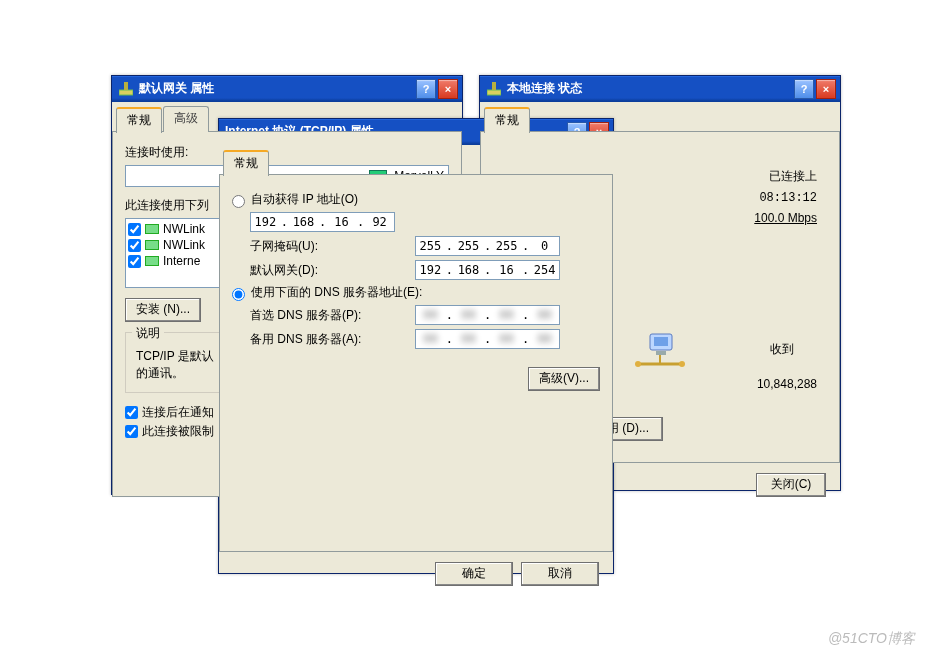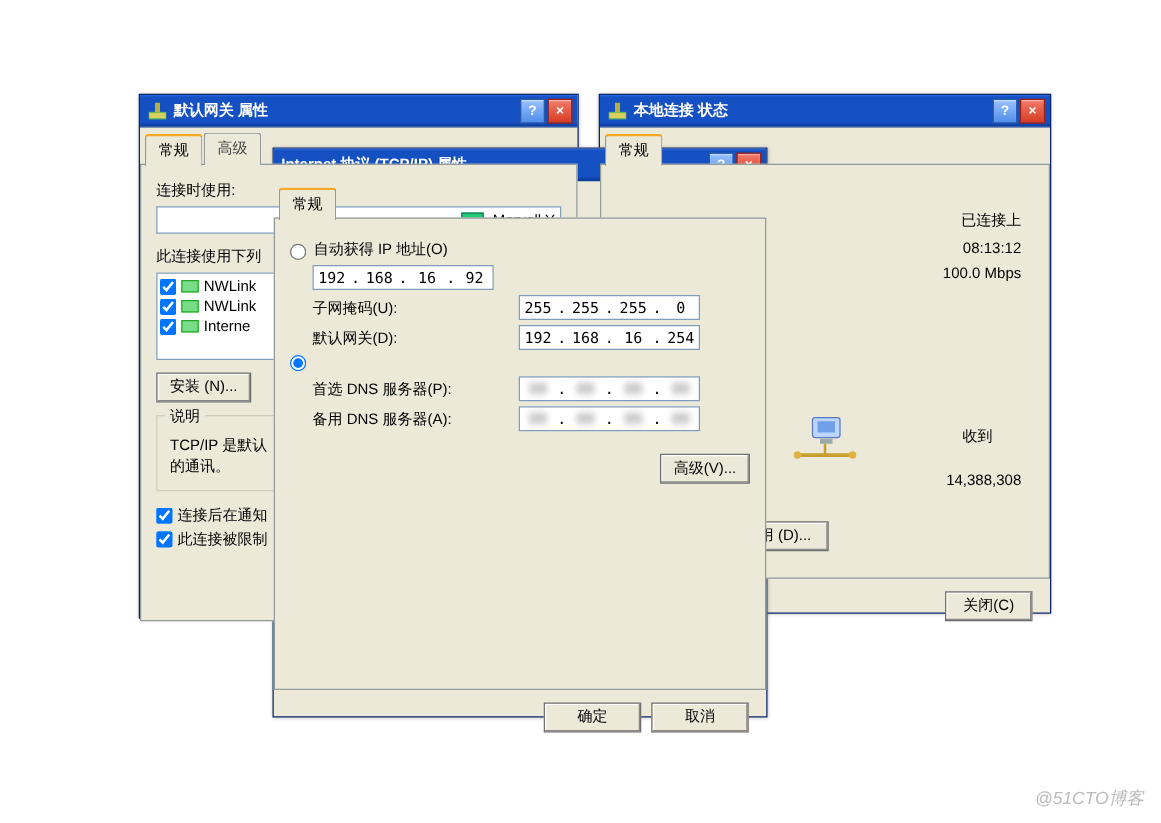--- a/index.html
+++ b/index.html
@@ -211,22 +211,22 @@
     <span class="spacer"></span>
     <div class="t-btn blue">?</div>
     <div class="t-btn">×</div>
   </div>
   <div class="tabstrip">
     <div class="tab active">常规</div>
   </div>
   <div class="tabpanel" style="height:332px;">
     <div style="text-align:right; margin: 24px 10px 4px;">
       <div>已连接上</div>
-      <div style="margin-top:6px;">08:13:12</div>
-      <div style="margin-top:6px;">100.0 Mbps</div>
+      <div style="margin-top:6px;font-family:Liberation Mono, monospace;">08:13:12</div>
+      <div style="margin-top:6px;text-decoration:underline;">100.0 Mbps</div>
     </div>
     <div class="activity" style="margin-top:100px; padding:0 10px;">
       <div style="text-align:center; width:70px;">
         <div>发送</div>
       </div>
       <div class="mid">
         <svg width="56" height="42">
           <rect x="18" y="6" width="22" height="16" rx="2" fill="#bcd6ff" stroke="#5a7bc0"></rect>
           <rect x="22" y="9" width="14" height="9" fill="#6fa0e8"></rect>
           <rect x="24" y="23" width="10" height="4" fill="#9aa"></rect>
@@ -235,21 +235,21 @@
           <circle cx="50" cy="36" r="3" fill="#e0b040"></circle>
           <line x1="28" y1="27" x2="28" y2="36" stroke="#c8a030" stroke-width="2"></line>
         </svg>
       </div>
       <div style="text-align:center; width:70px;">
         <div>收到</div>
       </div>
     </div>
     <div class="activity" style="padding:0 10px; margin-top:4px;">
       <div style="width:100px; text-align:left;">437,239</div>
-      <div style="width:100px; text-align:right;">14,388,308</div>
+      <div style="width:100px; text-align:right;">10,848,288</div>
     </div>
     <div style="margin-top:26px; display:flex; gap:8px; padding-left:100px;">
       <div class="btn">用 (D)...</div>
     </div>
   </div>
   <div class="footer-btns">
     <div class="btn">关闭(C)</div>
   </div>
 </div>
 
@@ -304,20 +304,21 @@
             <span class="dot">.</span>
           <span>16</span>
             <span class="dot">.</span>
           <span>254</span>
         </div>
       </div>
     </div>
 
     <div class="radio">
       <input type="radio" name="dnsmode" checked="" style="">
+      <span>使用下面的 DNS 服务器地址(E):</span>
     </div>
 
     <div style="padding-left:18px;">
       <div class="row">
         <div class="lbl">首选 DNS 服务器(P):</div>
         <div class="ip-input blurred">
           <span>00</span>
             <span class="dot">.</span>
             <span>00</span>
             <span class="dot">.</span>

